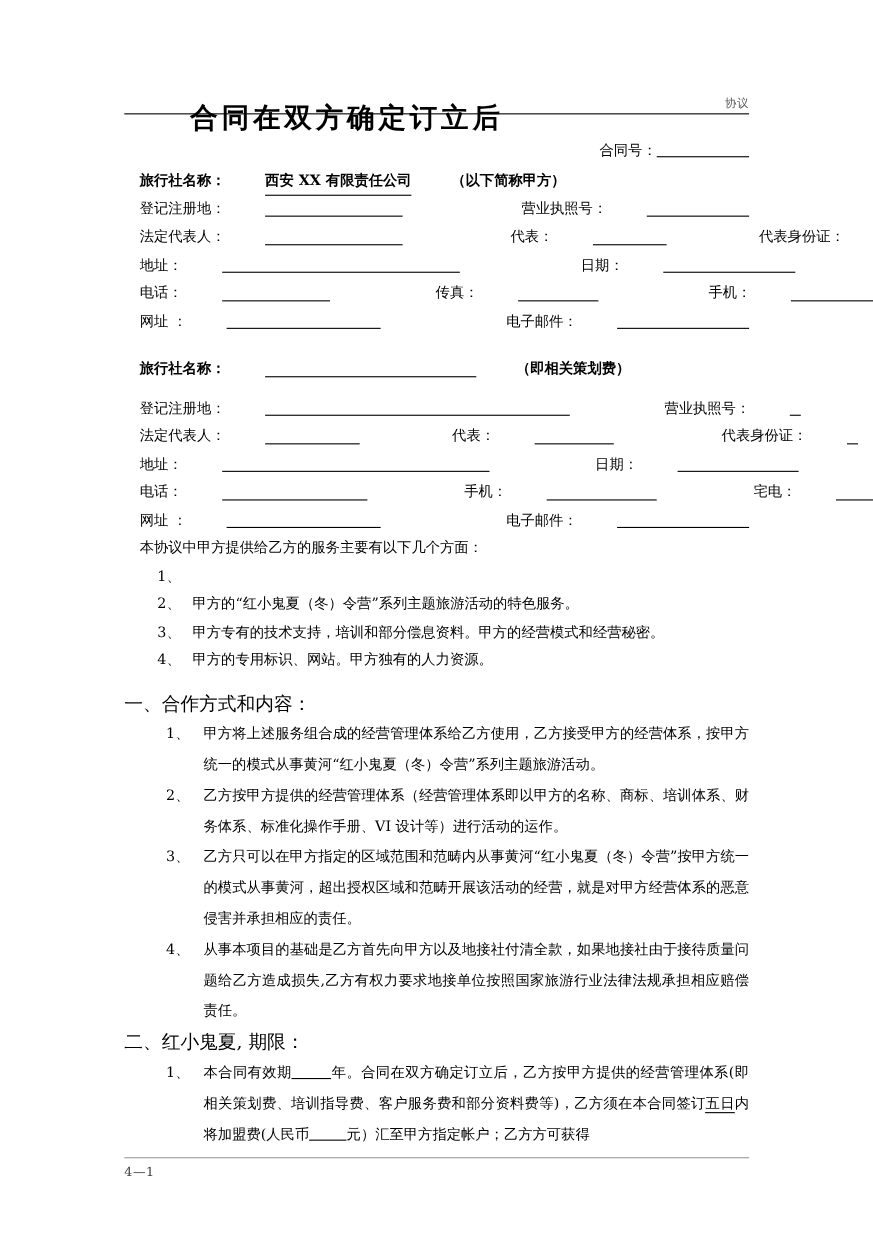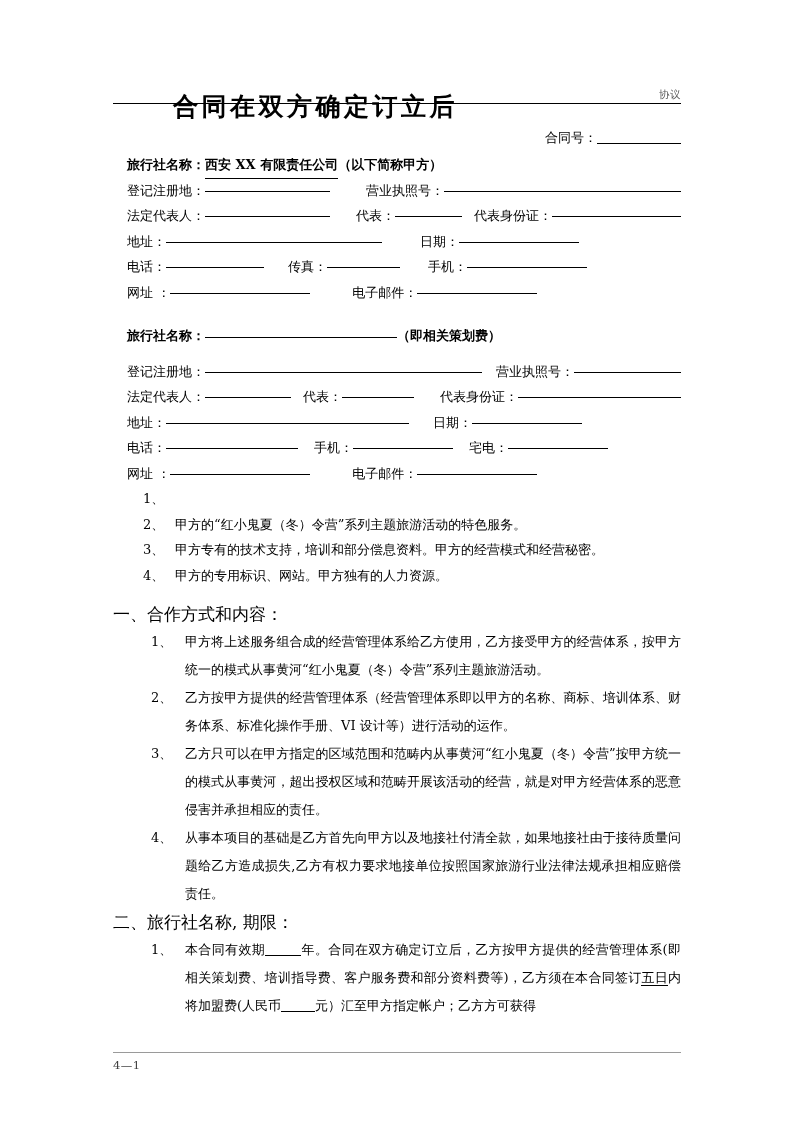--- a/index.html
+++ b/index.html
@@ -66,25 +66,26 @@
   .body{
     position:absolute;
     left:113px;top:152px;
     width:568px;
     font-size:13px;
   }
 
   
   .prow{
     display:flex;
-    align-items:flex-start;
+    align-items:center;
     line-height:25.5px;
     height:25.5px;
     white-space:nowrap;
     font-size:13px;
+    gap:36px;
   }
   .prow.bold{font-weight:bold;}
   .lbl{flex:0 0 auto;}
   .blank{
     display:inline-block;
     border-bottom:1.1px solid #000;
     height:13px;
     vertical-align:-2px;
     flex:0 0 auto;
   }
@@ -278,20 +279,21 @@
     </div>
 
     <div class="prow ind1">
       <span class="lbl">网址 ：</span>
       <span class="blank" style="width:140px"></span>
       <span class="gap" style="width:42px"></span>
       <span class="lbl">电子邮件：</span>
       <span class="blank" style="width:120px"></span>
     </div>
 
+    <div class="p ind1">本协议中甲方提供给乙方的服务主要有以下几个方面：</div>
 
     <div class="sli">
       <span class="num">1、</span>
     </div>
     <div class="sli">
       <span class="num">2、</span>
       <span class="txt">甲方的“红小鬼夏（冬）令营”系列主题旅游活动的特色服务。</span>
     </div>
     <div class="sli">
       <span class="num">3、</span>
@@ -316,21 +318,21 @@
     </div>
     <div class="li">
       <span class="num">3、</span>
       <span class="txt">乙方只可以在甲方指定的区域范围和范畴内从事黄河“红小鬼夏（冬）令营”按甲方统一的模式从事黄河，超出授权区域和范畴开展该活动的经营，就是对甲方经营体系的恶意侵害并承担相应的责任。</span>
     </div>
     <div class="li">
       <span class="num">4、</span>
       <span class="txt">从事本项目的基础是乙方首先向甲方以及地接社付清全款，如果地接社由于接待质量问题给乙方造成损失,乙方有权力要求地接单位按照国家旅游行业法律法规承担相应赔偿责任。</span>
     </div>
 
-    <div class="sec-h">二、旅行社名称, 期限：</div>
+    <div class="sec-h">二、红小鬼夏, 期限：</div>
 
     <div class="li">
       <span class="num">1、</span>
       <span class="txt"><span>本合同有效期</span><span class="inline-blank" style="width:36px"></span><span>年。合同在双方确定订立后，乙方按甲方提供的经营管理体系(即相关策划费、培训指导费、客户服务费和部分资料费等)，乙方须在本合同签订</span><span class="uline">五日</span><span>内将加盟费(人民币</span><span class="inline-blank" style="width:34px"></span><span>元）汇至甲方指定帐户；乙方方可获得</span></span>
     </div>
 
   </div>
 
   <div class="ftr">
     <div class="ftr-rule"></div>

